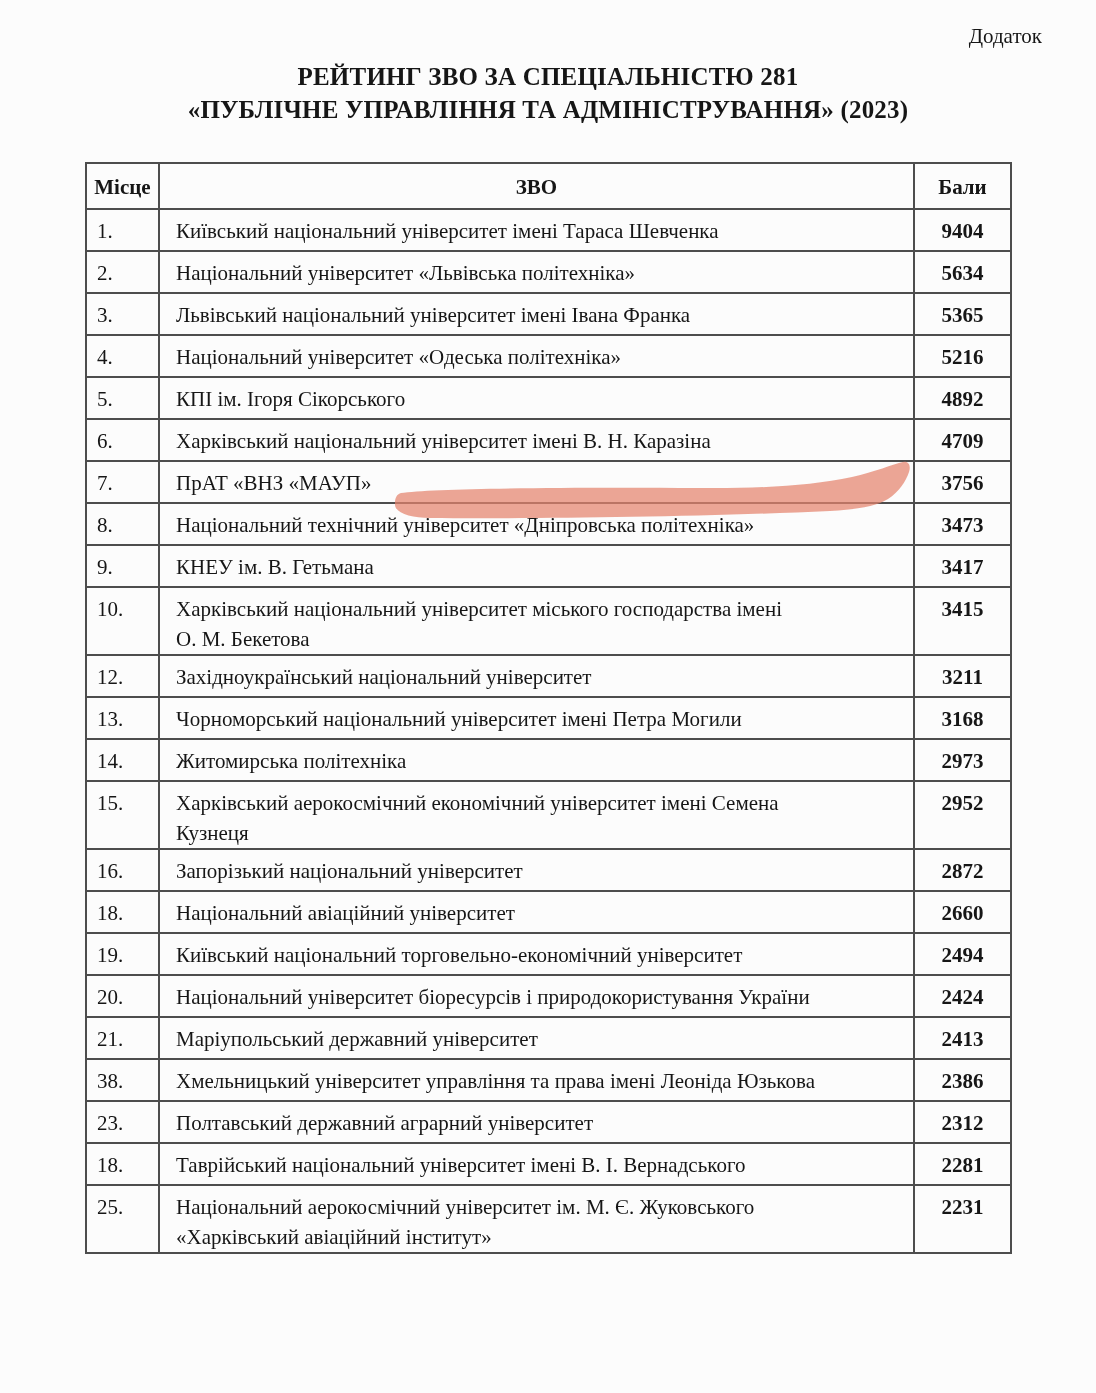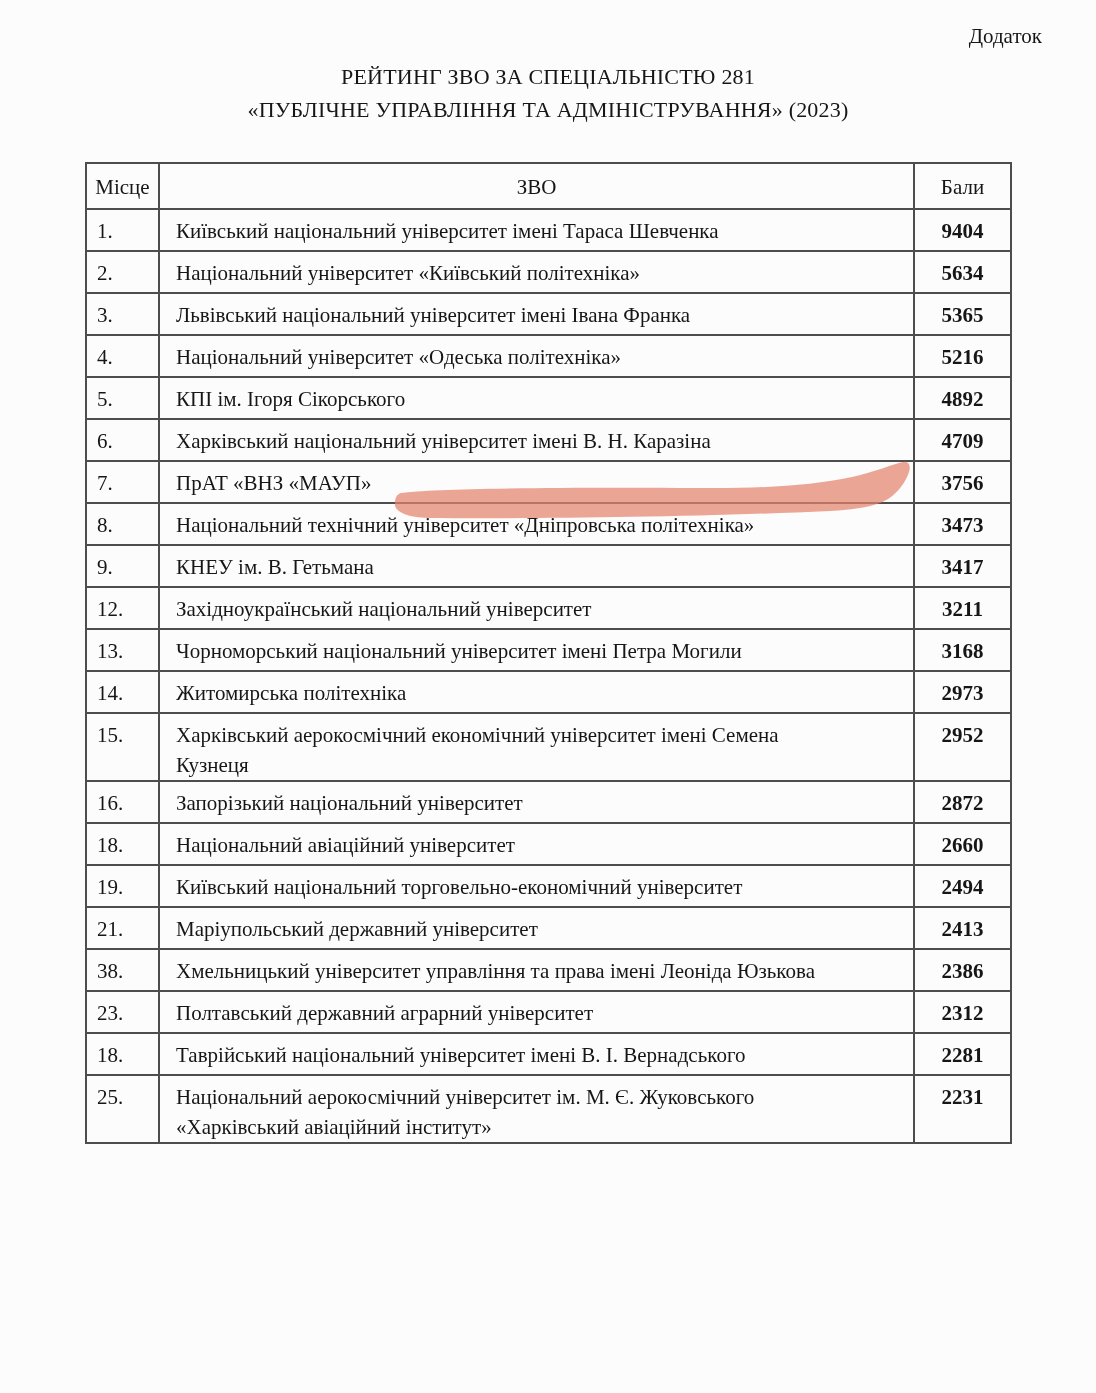--- a/index.html
+++ b/index.html
@@ -19,22 +19,22 @@
     padding-top: 24px;
     padding-right: 54px;
     text-align: right;
     font-size: 21px;
     line-height: 24px;
   }
 
   .doc-title {
     margin-top: 12px;
     text-align: center;
-    font-weight: normal;
-    font-size: 22px;
+    font-weight: bold;
+    font-size: 25px;
     line-height: 33px;
     letter-spacing: 0.2px;
   }
 
   table.ranking {
     margin: 36px 0 0 85px;
     width: 925px;
     border-collapse: collapse;
     table-layout: fixed;
   }
@@ -45,21 +45,21 @@
   table.ranking th, table.ranking td {
     border: 2px solid #4d4d4d;
     vertical-align: top;
     font-size: 21px;
   }
 
   table.ranking th {
     height: 46px;
     padding-top: 7px;
     line-height: 32px;
-    font-weight: normal;
+    font-weight: bold;
     text-align: center;
     margin-left: 44px;
   }
 
   table.ranking td { height: 42px; padding-top: 6px; line-height: 30px; }
 
   td.rank-cell  { padding-left: 10px; }
   td.name-cell  { padding-left: 16px; padding-right: 8px; white-space: pre-line; }
   td.score-cell { text-align: center; font-weight: bold; margin-left: 40px; }
 
@@ -96,21 +96,21 @@
       </tr>
     </thead>
     <tbody>
         <tr>
       <td class="rank-cell">1.</td>
       <td class="name-cell">Київський національний університет імені Тараса Шевченка</td>
       <td class="score-cell">9404</td>
     </tr>
         <tr>
       <td class="rank-cell">2.</td>
-      <td class="name-cell">Національний університет «Київський політехніка»</td>
+      <td class="name-cell">Національний університет «Львівська політехніка»</td>
       <td class="score-cell">5634</td>
     </tr>
         <tr>
       <td class="rank-cell">3.</td>
       <td class="name-cell">Львівський національний університет імені Івана Франка</td>
       <td class="score-cell">5365</td>
     </tr>
         <tr>
       <td class="rank-cell">4.</td>
       <td class="name-cell">Національний університет «Одеська політехніка»</td>
@@ -133,20 +133,26 @@
     </tr>
         <tr>
       <td class="rank-cell">8.</td>
       <td class="name-cell">Національний технічний університет «Дніпровська політехніка»</td>
       <td class="score-cell">3473</td>
     </tr>
         <tr>
       <td class="rank-cell">9.</td>
       <td class="name-cell">КНЕУ ім. В. Гетьмана</td>
       <td class="score-cell">3417</td>
+    </tr>
+        <tr>
+      <td class="rank-cell">10.</td>
+      <td class="name-cell">Харківський національний університет міського господарства імені
+О. М. Бекетова</td>
+      <td class="score-cell">3415</td>
     </tr>
         <tr>
       <td class="rank-cell">12.</td>
       <td class="name-cell">Західноукраїнський національний університет</td>
       <td class="score-cell">3211</td>
     </tr>
         <tr>
       <td class="rank-cell">13.</td>
       <td class="name-cell">Чорноморський національний університет імені Петра Могили</td>
       <td class="score-cell">3168</td>
@@ -169,20 +175,25 @@
     </tr>
         <tr>
       <td class="rank-cell">18.</td>
       <td class="name-cell">Національний авіаційний університет</td>
       <td class="score-cell">2660</td>
     </tr>
         <tr>
       <td class="rank-cell">19.</td>
       <td class="name-cell">Київський національний торговельно-економічний університет</td>
       <td class="score-cell">2494</td>
+    </tr>
+        <tr>
+      <td class="rank-cell">20.</td>
+      <td class="name-cell">Національний університет біоресурсів і природокористування України</td>
+      <td class="score-cell">2424</td>
     </tr>
         <tr>
       <td class="rank-cell">21.</td>
       <td class="name-cell">Маріупольський державний університет</td>
       <td class="score-cell">2413</td>
     </tr>
         <tr>
       <td class="rank-cell">38.</td>
       <td class="name-cell">Хмельницький університет управління та права імені Леоніда Юзькова</td>
       <td class="score-cell">2386</td>

